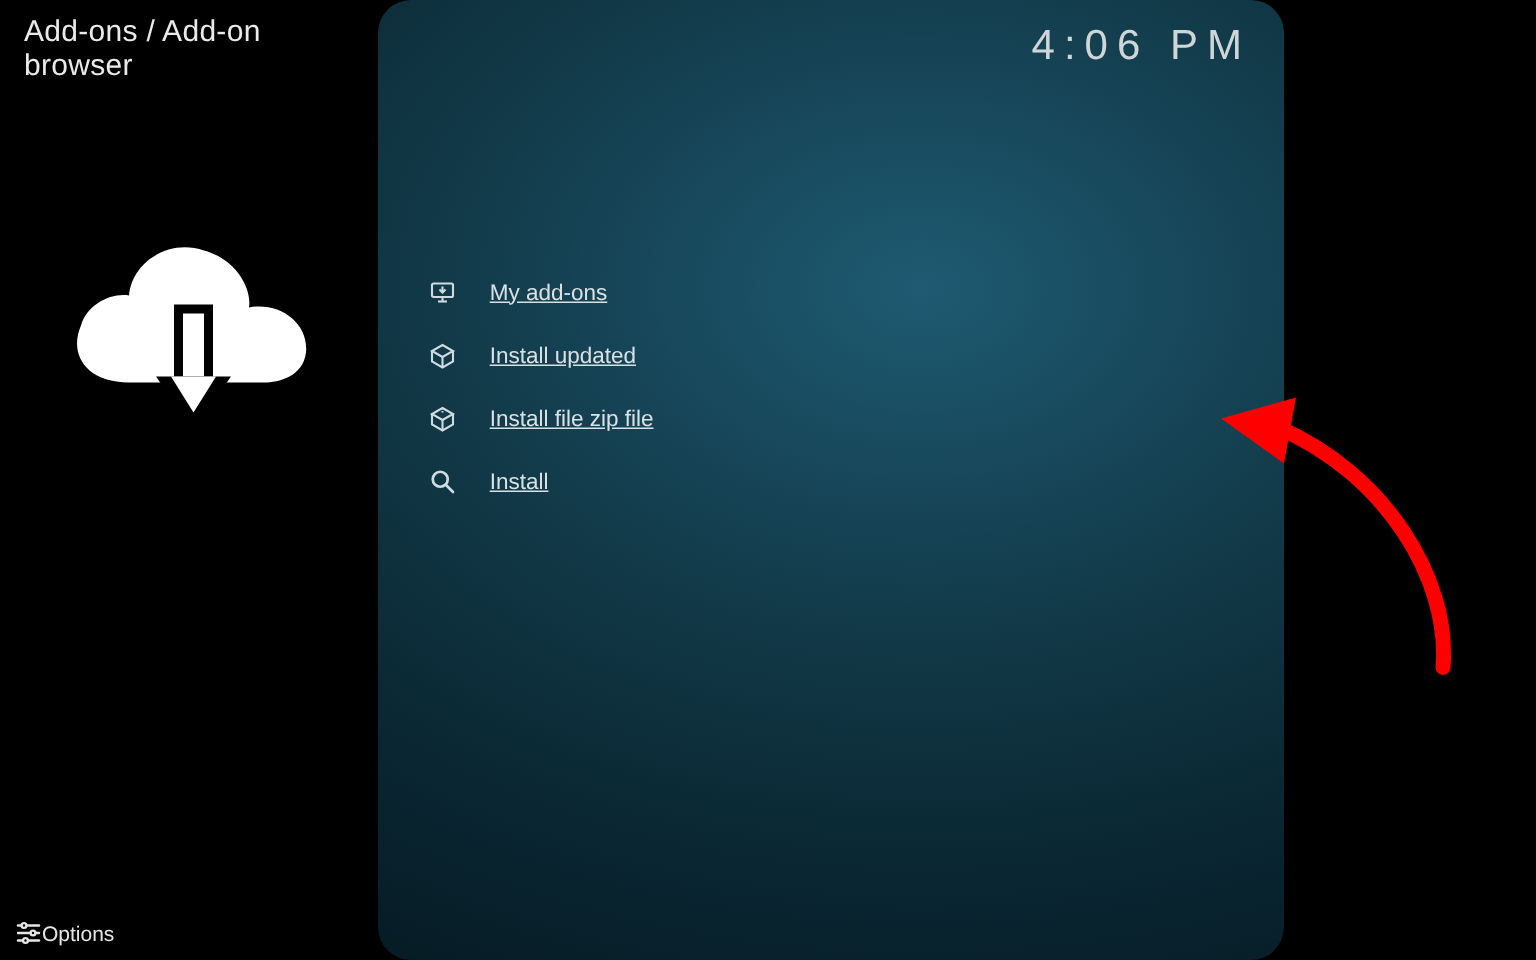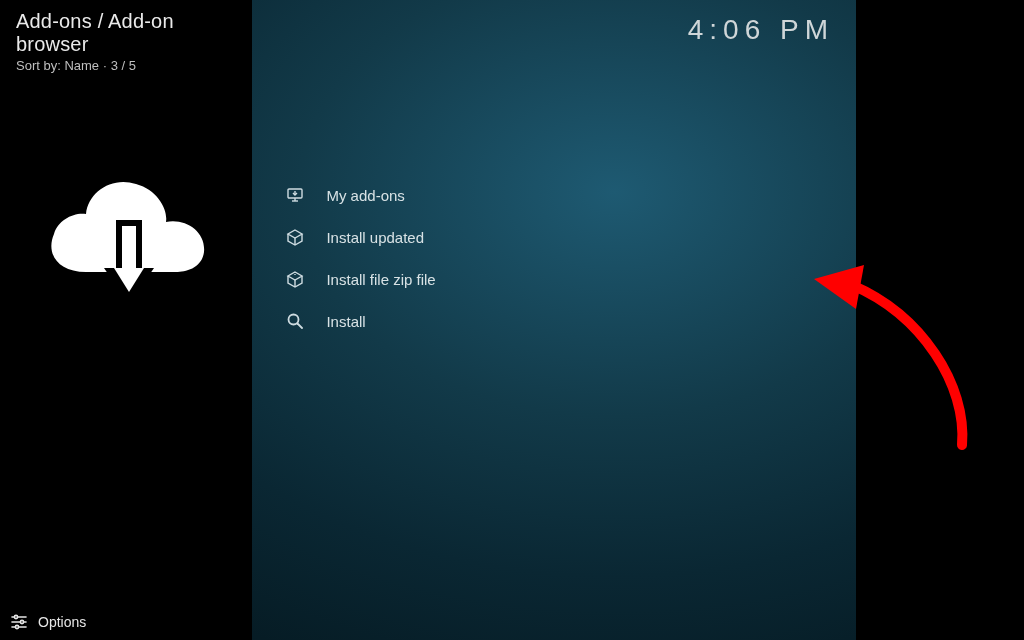--- a/index.html
+++ b/index.html
@@ -46,33 +46,33 @@
   }
   .options-bar {
     position: absolute;
     left: 0;
     bottom: 0;
     width: 302px;
     height: 36px;
     display: flex;
     align-items: center;
     padding-left: 10px;
-    gap: 10px;
     color: #e6e6e6;
     font-size: 14px;
   }
   .options-bar .gear { width: 18px; height: 18px; }
 
   
   .main {
     position: relative;
     width: 722px;
     height: 640px;
     background:
       radial-gradient(ellipse 900px 640px at 60% 30%, #1e5a72 0%, #123a49 35%, #0a2733 60%, #061c25 80%, #03131a 100%);
+    border-radius: 22px;
   }
   .clock {
     position: absolute;
     top: 14px;
     right: 22px;
     font-size: 28px;
     font-weight: 300;
     letter-spacing: 6px;
     color: #cfd6d8;
   }
@@ -86,20 +86,21 @@
   }
   .menu-item {
     display: flex;
     align-items: center;
     height: 42px;
     padding-left: 32px;
     gap: 20px;
     font-size: 15px;
     color: #d8e2e5;
     cursor: pointer;
+    text-decoration: underline;
   }
   .menu-item .icon {
     width: 22px;
     height: 22px;
     display: flex;
     align-items: center;
     justify-content: center;
     opacity: 0.92;
   }
   .menu-item.selected {
@@ -117,21 +118,20 @@
   }
 </style>
 </head>
 <body>
 
 <div class="root">
 
   <div class="sidebar">
     <div class="header">
       <div class="breadcrumb">Add-ons / Add-on browser</div>
-      <div class="sortline">Sort by: Name  ·  3 / 5</div>
     </div>
 
     <div class="bigicon-wrap">
       <span class="bigicon">
         <svg width="180" height="150" viewBox="0 0 180 150">
 
           <path d="M50 110
                    C20 110 10 90 18 72
                    C22 58 38 50 50 52
                    C52 30 76 14 100 22

